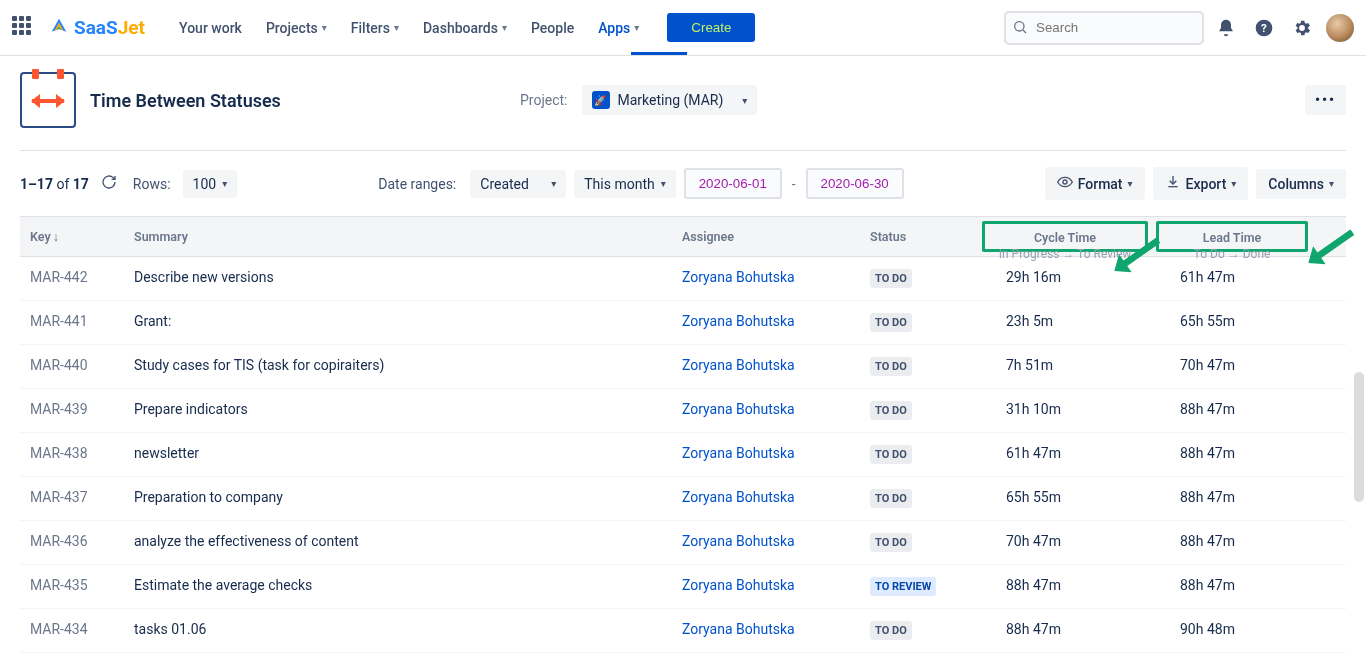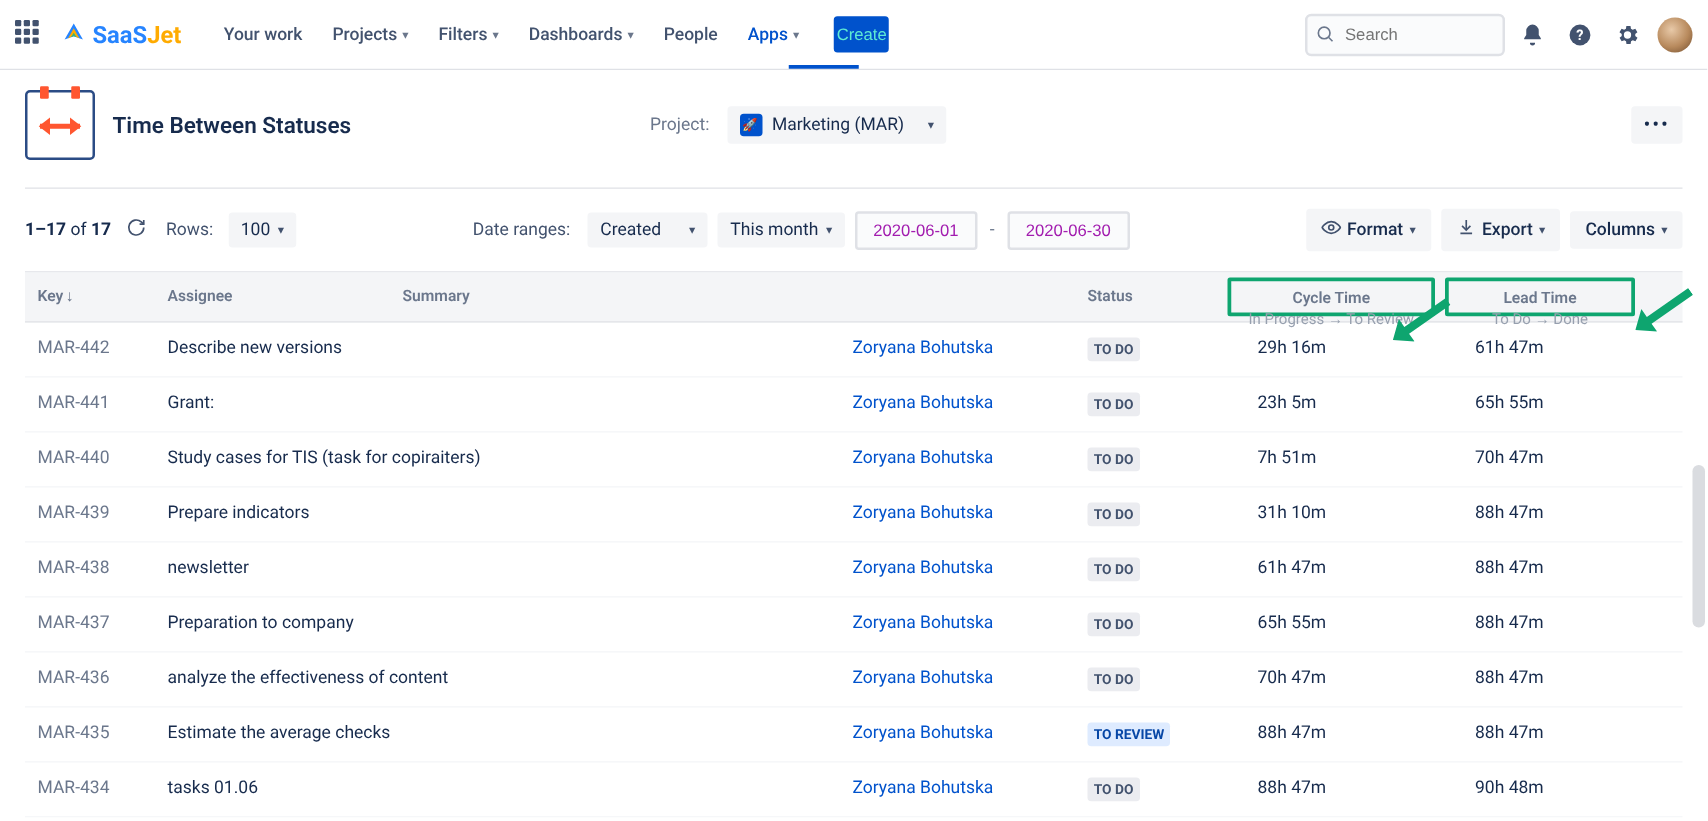--- a/index.html
+++ b/index.html
@@ -8,23 +8,23 @@
 
 .topnav { display: flex; align-items: center; height: 56px; padding: 0 12px; border-bottom: 1px solid #dfe1e6; }
 .topnav .waffle { width: 24px; height: 24px; display: grid; grid-template-columns: repeat(3,5px); grid-template-rows: repeat(3,5px); gap: 2px; margin-right: 12px; cursor: pointer; }
 .topnav .waffle span { background: #42526e; width: 5px; height: 5px; border-radius: 1px; }
 .logo { display: flex; align-items: center; font-weight: 700; font-size: 19px; margin-right: 24px; cursor: pointer; }
 .logo-mark { width: 22px; height: 22px; margin-right: 4px; position: relative; }
 .nav-links { display: flex; align-items: center; gap: 4px; }
 .nav-link { display: flex; align-items: center; padding: 6px 10px; color: #42526e; font-weight: 500; border-radius: 3px; cursor: pointer; }
 .nav-link.active { color: #0052cc; }
 .nav-link .chev { margin-left: 4px; font-size: 10px; color: #6b778c; }
-.create-btn { background: #0052cc; color: #5eead4; padding: 7px 2px; border-radius: 3px; font-weight: 500; margin-left: 14px; cursor: pointer; border: none; }
+.create-btn { background: #0052cc; color: #bef264; padding: 7px 24px; border-radius: 3px; font-weight: 500; margin-left: 14px; cursor: pointer; border: none; }
 .topnav-spacer { flex: 1; }
-.search-wrap { position: relative; width: 160px; }
+.search-wrap { position: relative; width: 200px; }
 .search-wrap input { width: 100%; height: 34px; padding: 6px 8px 6px 30px; border: 2px solid #dfe1e6; border-radius: 5px; background: #fafbfc; }
 .search-wrap .sicon { position: absolute; left: 8px; top: 8px; color: #6b778c; }
 .topnav .icon-btn { width: 32px; height: 32px; display: flex; align-items: center; justify-content: center; margin-left: 6px; border-radius: 50%; cursor: pointer; color: #42526e; }
 .avatar { width: 28px; height: 28px; border-radius: 50%; background: radial-gradient(circle at 40% 35%, #e8c9a8 0%, #b88a5d 55%, #6e4a2b 100%); margin-left: 8px; cursor: pointer; }
 .active-underline { position: absolute; bottom: 0; left: 631px; width: 56px; height: 3px; background: #0052cc; }
 .topnav { position: relative; }
 
 
 .appbar { display: flex; align-items: center; padding: 16px 20px 22px 20px; }
 .app-icon { width: 56px; height: 56px; border: 2px solid #2b4c85; border-radius: 4px; position: relative; margin-right: 14px; }
@@ -243,22 +243,22 @@
   <span class="btn-light">
       <span>Columns</span>
       <span class="chev">▾</span>
     </span>
 </div>
 
 <div class="annot">
 <div class="table-wrap">
   <div class="thead">
     <div class="th col-key"><span>Key</span><span class="sort">↓</span></div>
+    <div class="th col-summary">Summary</div>
     <div class="th col-assignee">Assignee</div>
-    <div class="th col-summary">Summary</div>
     <div class="th col-status">Status</div>
     <div class="th col-cycle">
       <div class="hdr-box">
         <span>Cycle Time</span>
         <span class="sub">In Progress → To Review</span>
       </div>
     </div>
     <div class="th col-lead">
       <div class="hdr-box">
         <span>Lead Time</span>

